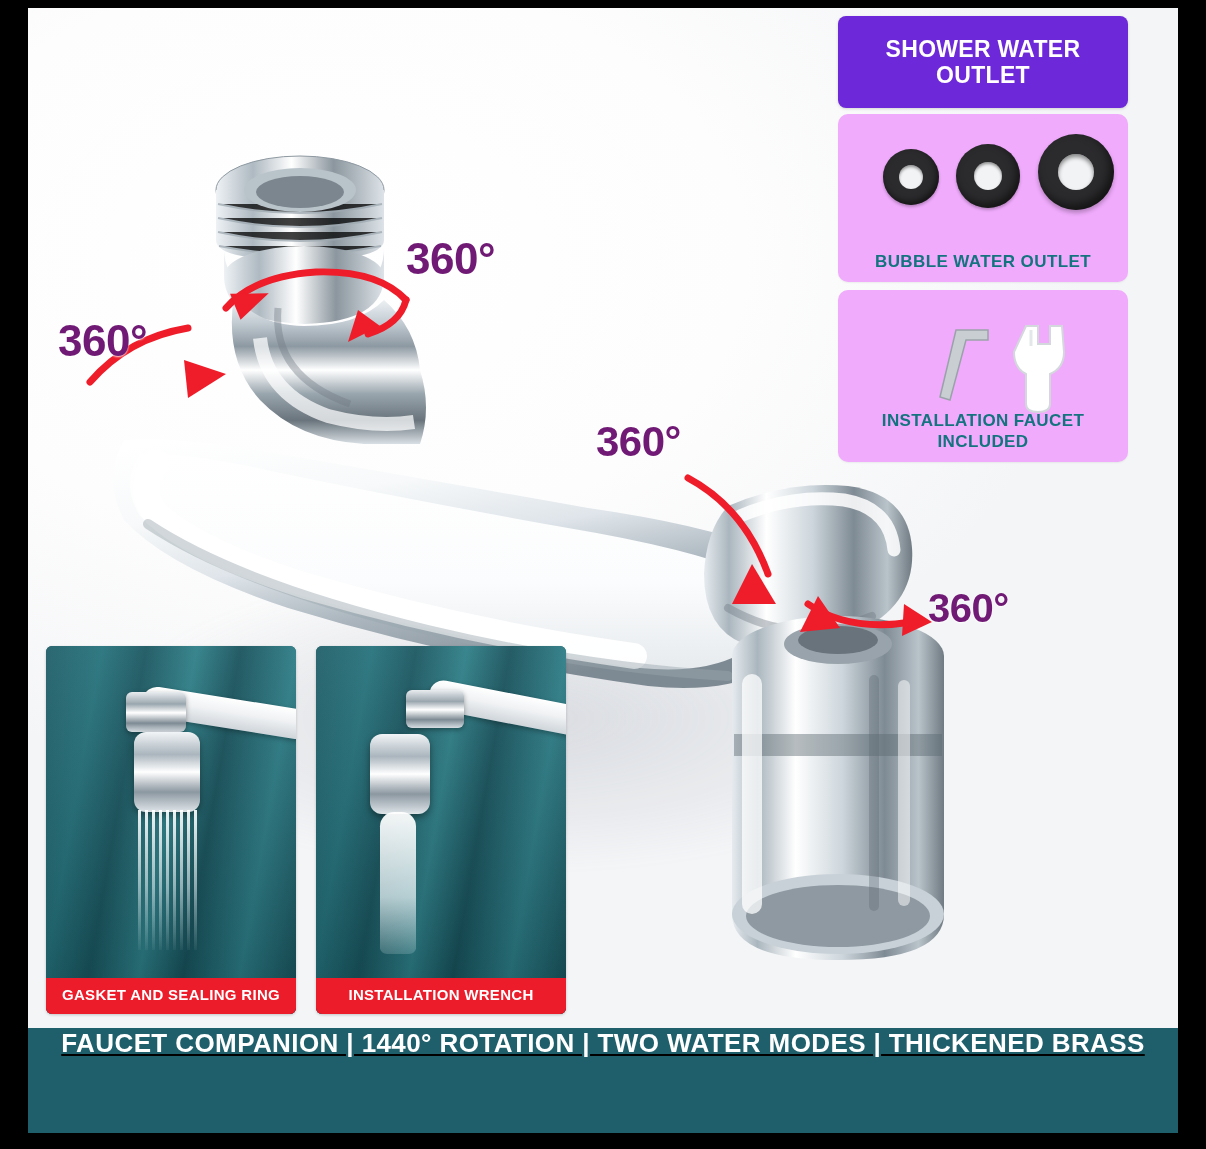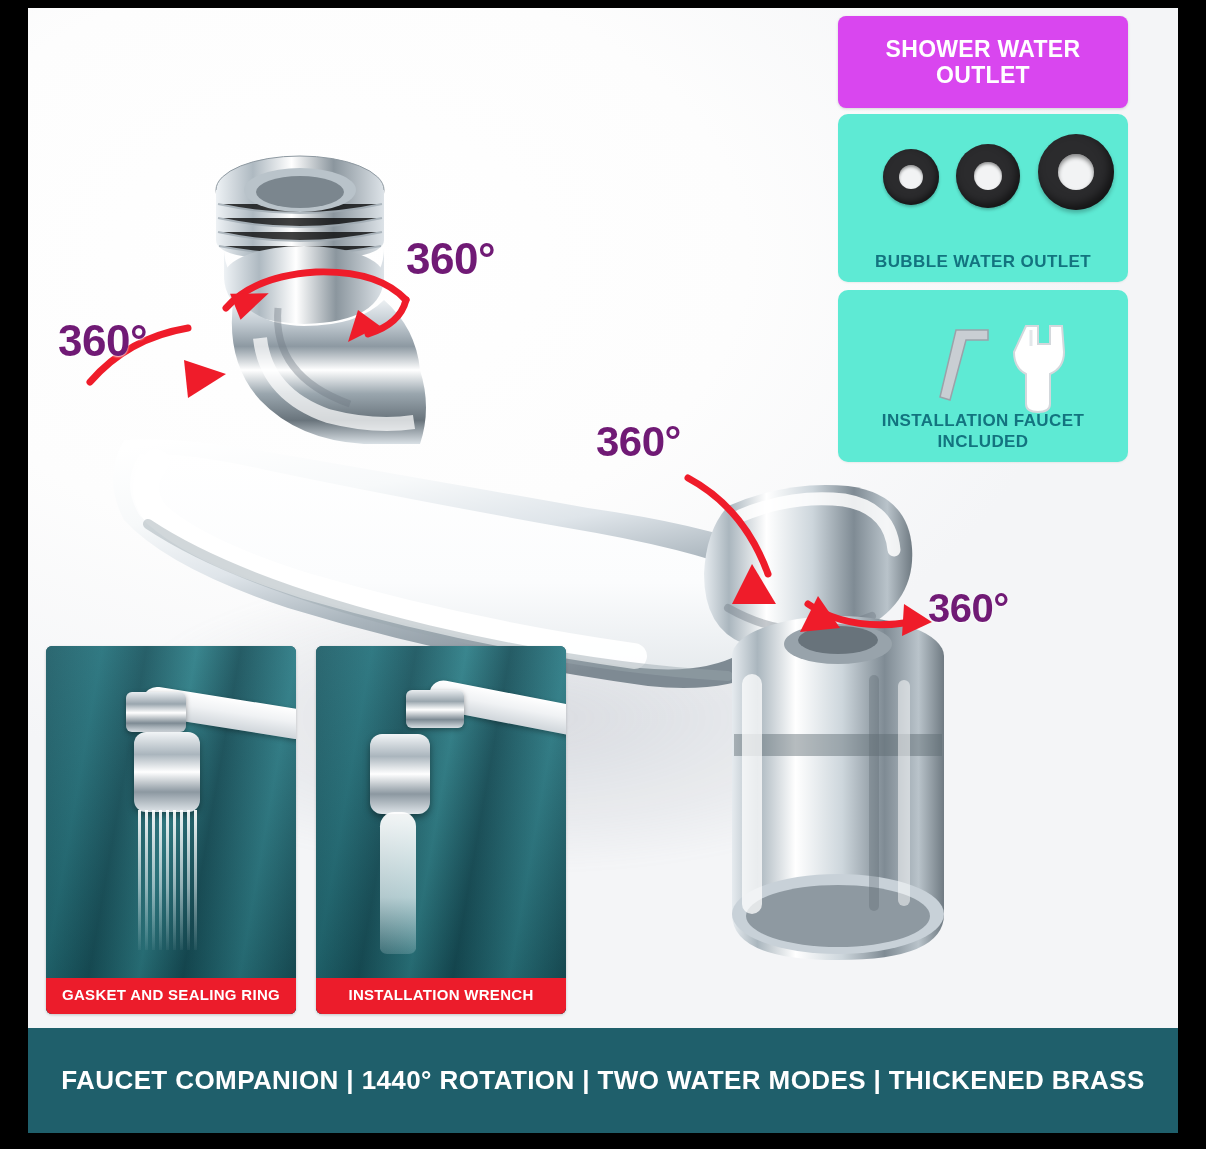--- a/index.html
+++ b/index.html
@@ -62,38 +62,38 @@
   .deg-1 { left: 378px; top: 226px; font-size: 44px; }
   .deg-2 { left: 30px;  top: 308px; font-size: 44px; }
   .deg-3 { left: 568px; top: 410px; font-size: 42px; }
   .deg-4 { left: 900px; top: 578px; font-size: 40px; }
 
   
   .card-shower {
     position: absolute;
     left: 810px; top: 8px;
     width: 290px; height: 92px;
-    background: #d946ef;
+    background: #6d28d9;
     border-radius: 8px;
     display: flex; align-items: center; justify-content: center;
     box-shadow: 0 1px 3px rgba(0,0,0,0.15);
   }
   .card-shower-text {
     color: #ffffff;
     font-size: 23px;
     font-weight: 700;
     text-align: center;
     line-height: 1.15;
     letter-spacing: 0.3px;
   }
   .card-panel {
     position: absolute;
     left: 810px;
     width: 290px;
-    background: #5eead4;
+    background: #f0abfc;
     border-radius: 10px;
     box-shadow: 0 1px 2px rgba(0,0,0,0.06);
   }
   .panel-bubble { top: 106px; height: 168px; }
   .panel-tools  { top: 282px; height: 172px; }
   .panel-caption {
     position: absolute;
     left: 0; right: 0; bottom: 10px;
     text-align: center;
     color: #13737f;
@@ -186,21 +186,21 @@
     background: linear-gradient(180deg, rgba(255,255,255,0.95) 0%, rgba(236,246,249,0.72) 60%, rgba(225,240,245,0.18) 100%);
     border-radius: 40% 40% 20% 20% / 10% 10% 4% 4%;
   }
 
   
   .banner {
     position: absolute;
     left: 0; top: 1020px;
     width: 1150px; height: 105px;
     background: #1f5f6b;
-    display: flex; align-items: center; justify-content: center;
+    display: flex; align-items: flex-start; justify-content: center; text-decoration: underline;
   }
   .banner-text {
     color: #ffffff;
     font-size: 26px;
     font-weight: 700;
     letter-spacing: 0.4px;
     white-space: nowrap;
   }
 </style>
 </head>

